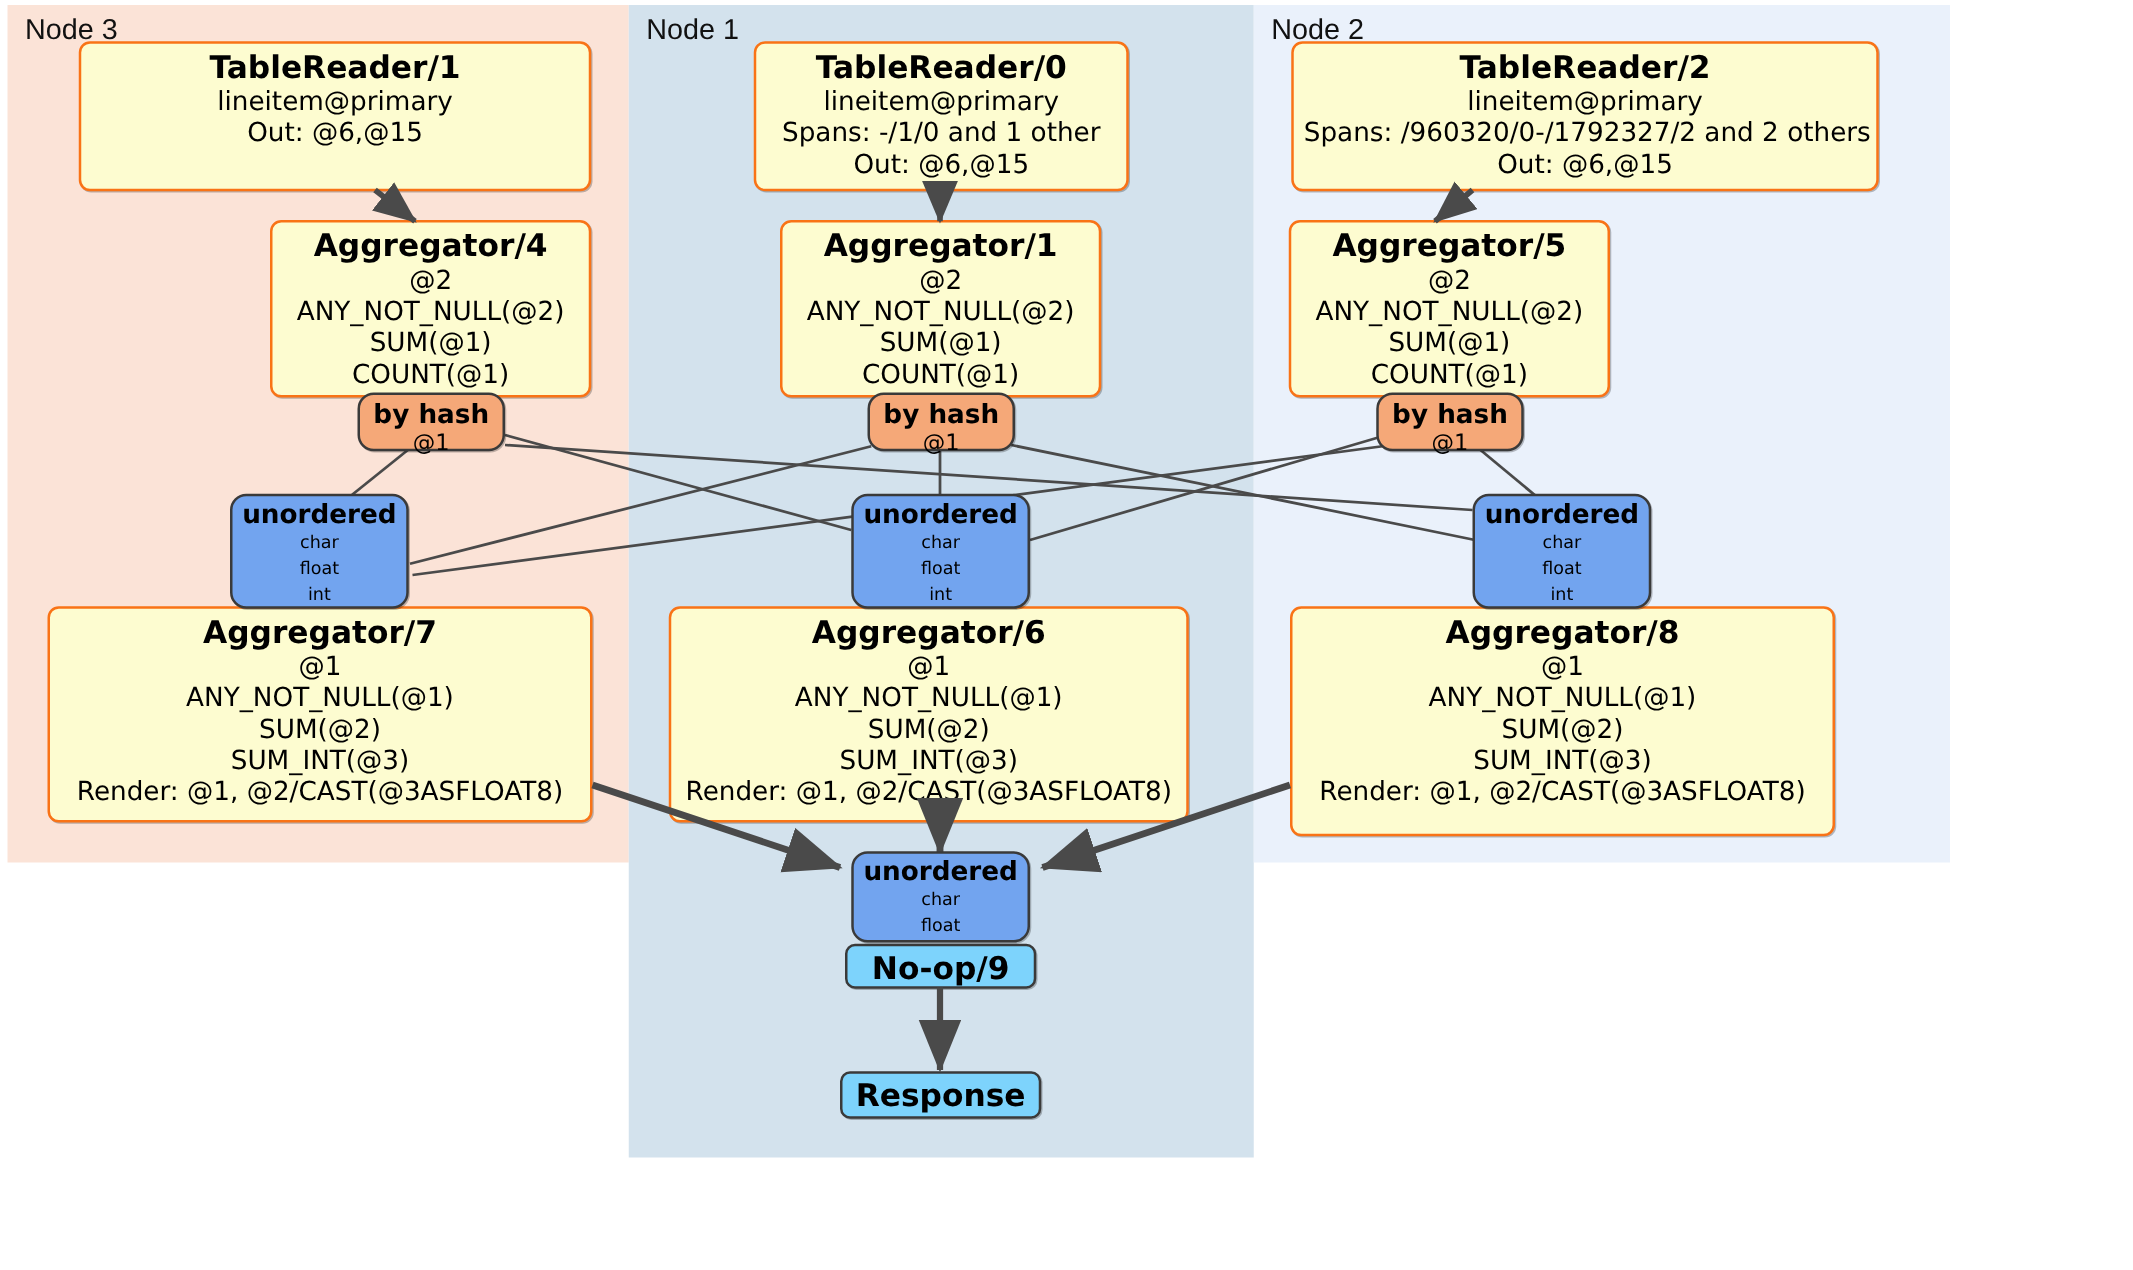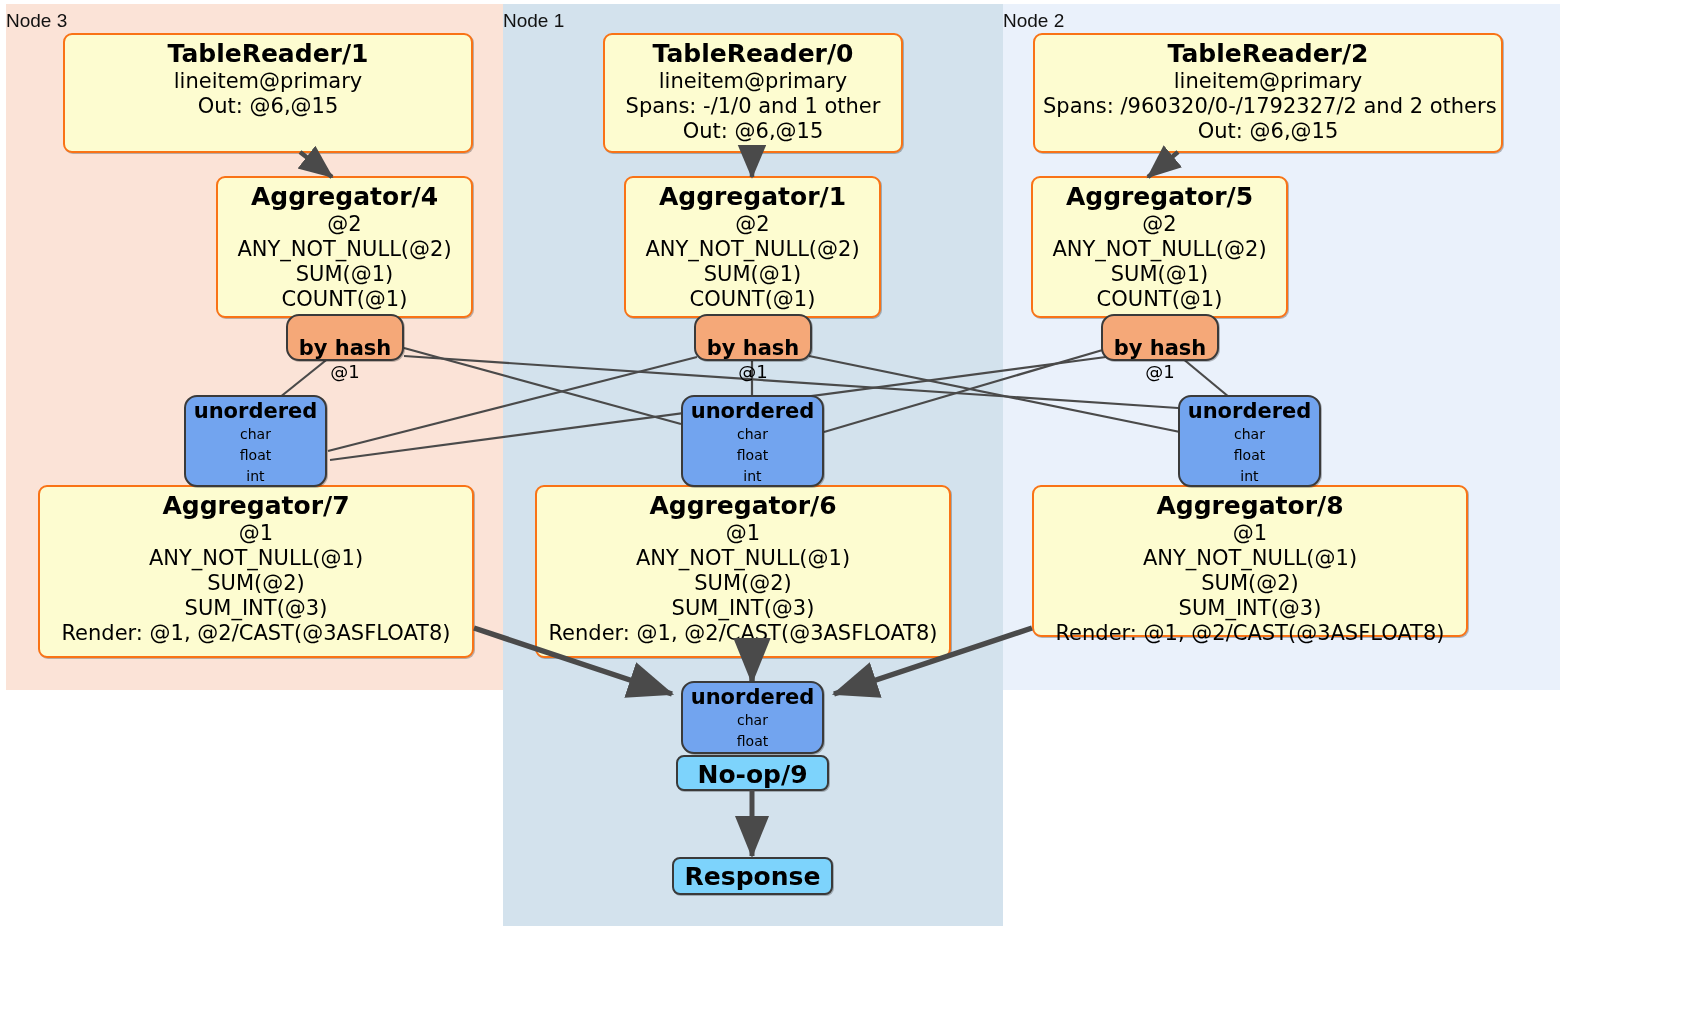--- a/index.html
+++ b/index.html
@@ -17,22 +17,22 @@
     overflow: hidden;
     background: #ffffff;
   }
   .node-panel {
     position: absolute;
     box-sizing: border-box;
   }
   .node-panel-label {
     position: absolute;
     top: 6px;
-    left: 0;
-    font-size: 19px;
+    left: 14px;
+    font-size: 23px;
     color: #111111;
     font-family: "Liberation Sans", sans-serif;
     white-space: nowrap;
   }
   #panel-node3 { left: 6px;    top: 4px;  width: 497px; height: 686px; background: #fbe3d7; }
   #panel-node1 { left: 503px;  top: 4px;  width: 500px; height: 922px; background: #d3e2ed; }
   #panel-node2 { left: 1003px; top: 4px;  width: 557px; height: 686px; background: #eaf1fb; }
 
   .proc-box {
     position: absolute;
@@ -70,21 +70,21 @@
     color: #000000;
     box-shadow: 1px 1px 0 rgba(0,0,0,0.25);
   }
   .router-box {
     position: absolute;
     box-sizing: border-box;
     background: #f5a878;
     border: 2px solid #3a3a3a;
     border-radius: 13px;
     text-align: center;
-    padding-top: 20px;
+    padding-top: 3px;
     color: #000000;
     z-index: 6;
     box-shadow: 1px 1px 0 rgba(0,0,0,0.25);
   }
   .router-title {
     font-weight: bold;
     font-size: 21px;
     line-height: 25px;
   }
   .router-sub {
@@ -292,21 +292,21 @@
 
   <div class="proc-box" id="agg6" style="left:535px; top:485px; width:416px; height:173px;">
     <div class="proc-title">Aggregator/6</div>
     <div class="proc-line">@1</div>
     <div class="proc-line">ANY_NOT_NULL(@1)</div>
     <div class="proc-line">SUM(@2)</div>
     <div class="proc-line">SUM_INT(@3)</div>
     <div class="proc-line">Render: @1, @2/CAST(@3ASFLOAT8)</div>
   </div>
 
-  <div class="proc-box" id="agg8" style="left:1032px; top:485px; width:436px; height:152px;">
+  <div class="proc-box" id="agg8" style="left:1032px; top:485px; width:436px; height:184px;">
     <div class="proc-title">Aggregator/8</div>
     <div class="proc-line">@1</div>
     <div class="proc-line">ANY_NOT_NULL(@1)</div>
     <div class="proc-line">SUM(@2)</div>
     <div class="proc-line">SUM_INT(@3)</div>
     <div class="proc-line">Render: @1, @2/CAST(@3ASFLOAT8)</div>
   </div>
 
   <div class="sync-box" id="sync-final" style="left:681px; top:681px; width:143px; height:73px;">
     <div class="sync-title">unordered</div>

